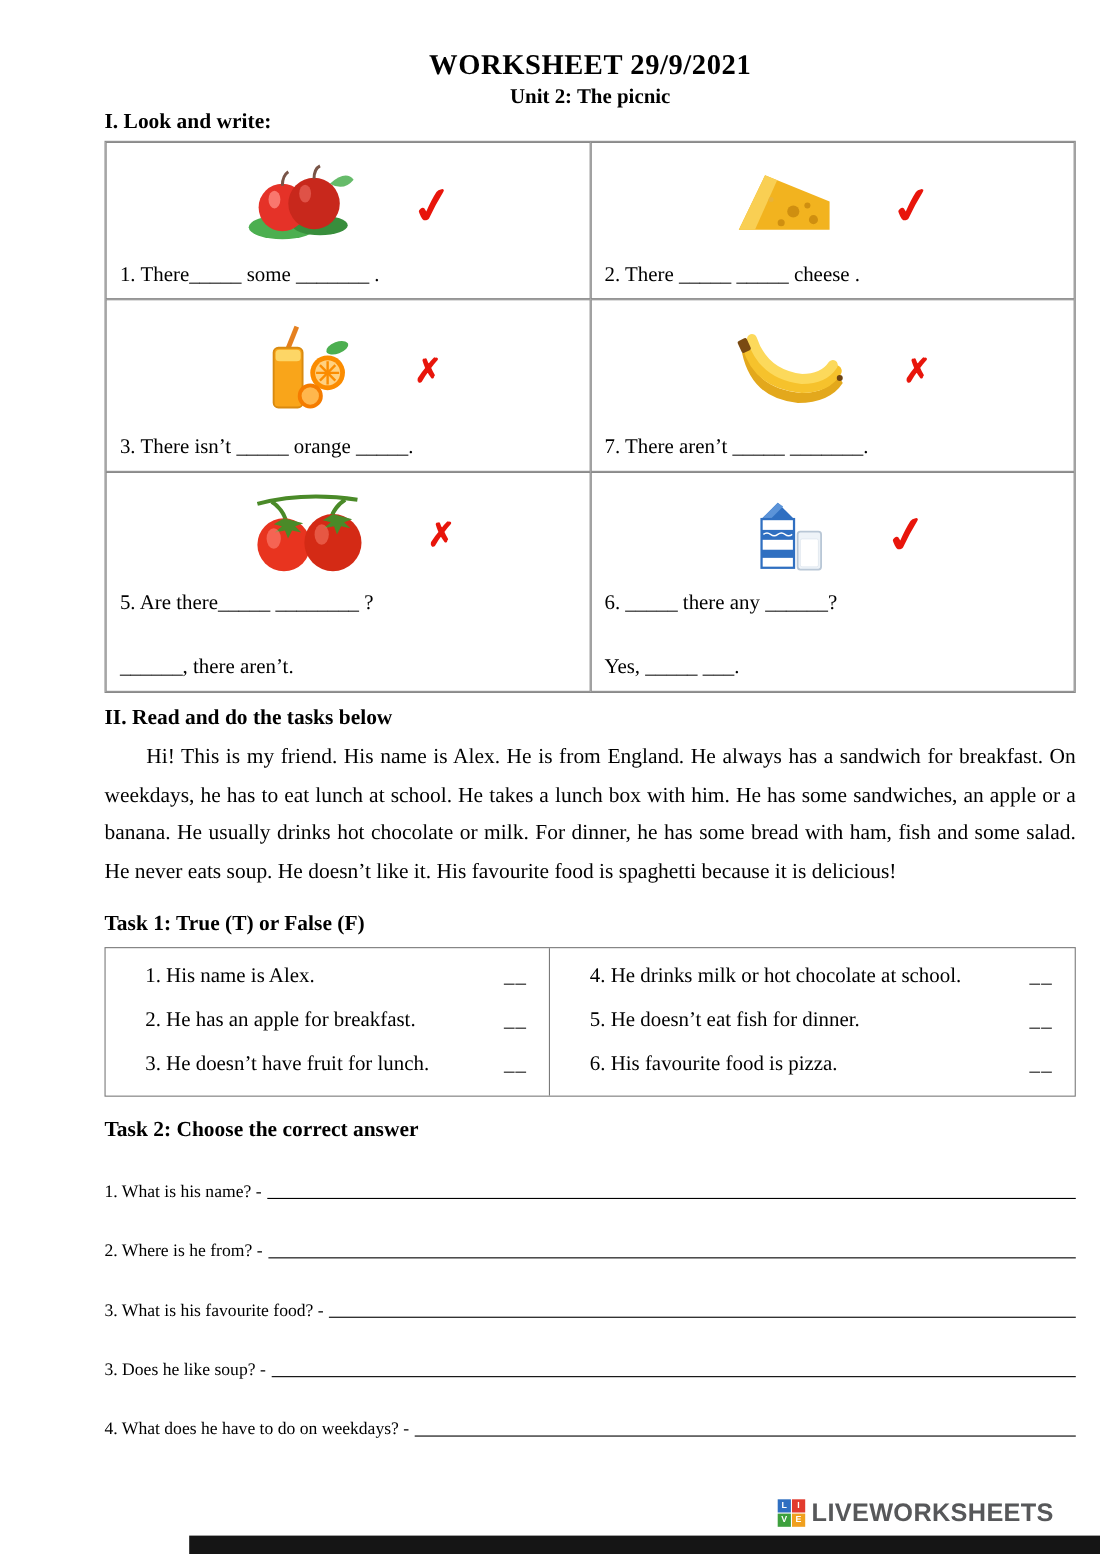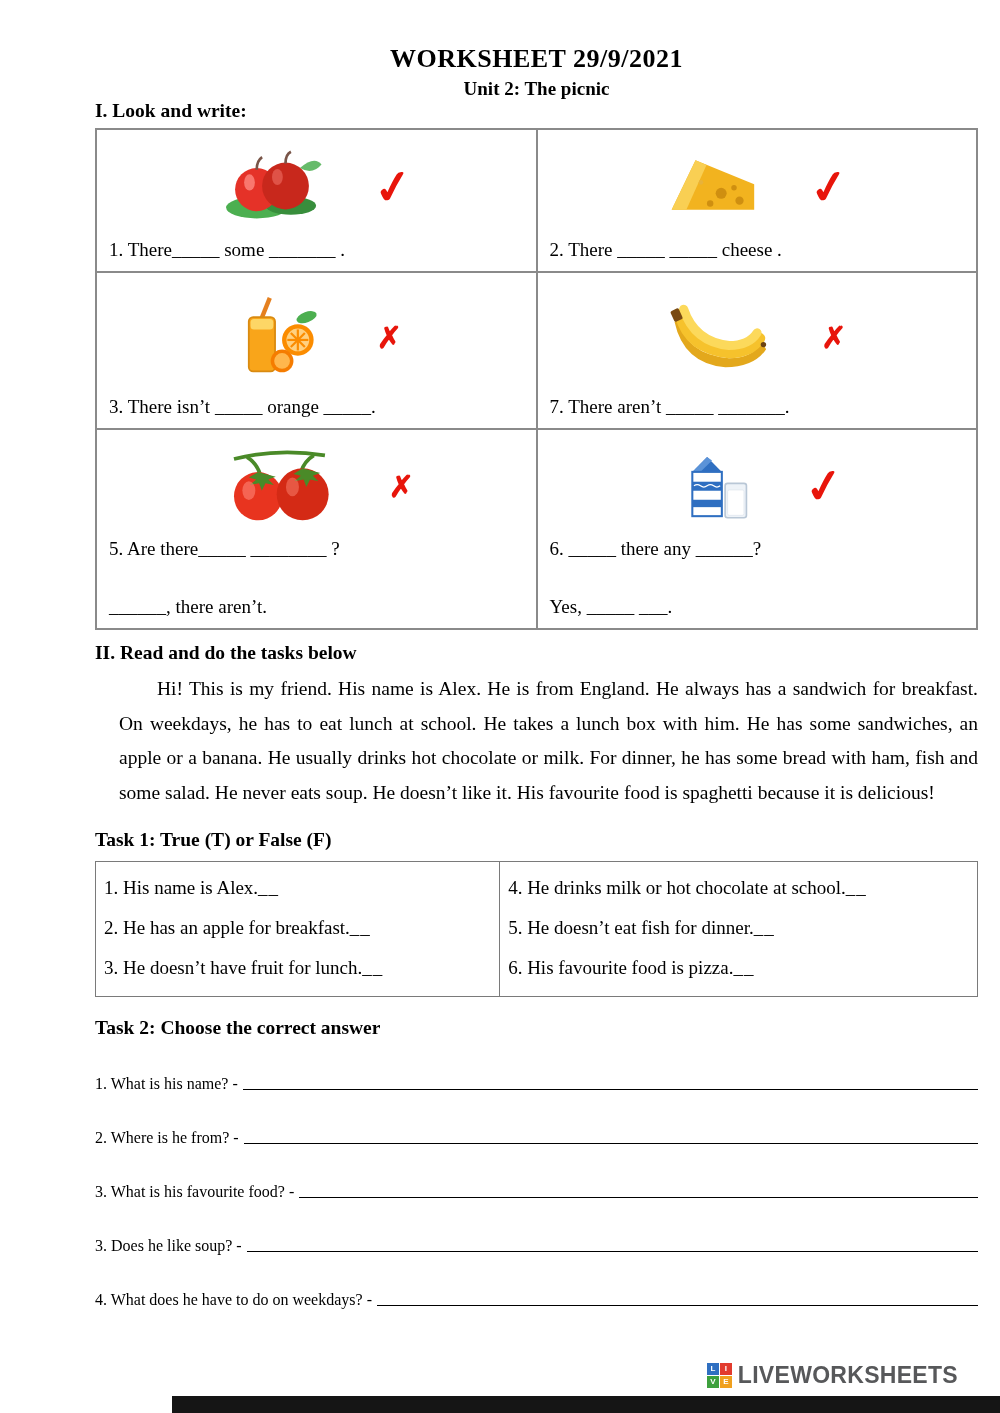--- a/index.html
+++ b/index.html
@@ -44,36 +44,35 @@
   .sentence { font-size:19px; margin-top:0; }
   .sentence + .sentence { margin-top:36px; }
 
   
   .reading-para {
     margin-top:8px;
     font-size:19.5px;
     line-height:1.78;
     text-align:justify;
     text-indent:38px;
-    margin-left:24px;
   }
 
   
   .t1-heading { margin-top:18px; }
   .t1-table {
     margin-top:10px;
     display:grid;
     grid-template-columns:1fr 1.18fr;
     border:1px solid #7a7a7a;
   }
   .t1-col { padding:6px 10px 8px 8px; }
   .t1-col.left { border-right:1px solid #7a7a7a; }
   .t1-row {
-    display:flex; justify-content:flex-start; align-items:baseline;
-    font-size:19px; height:40px; line-height:40px;
+    display:flex; justify-content:space-between; align-items:baseline;
+    font-size:19px; height:40px; line-height:40px;margin-left:28px;
   }
   .t1-blank { padding-right:10px; letter-spacing:1px; }
 
   
   .t2-heading { margin-top:20px; }
   .q-row { display:flex; align-items:flex-end; margin-top:36px; font-size:16px; }
   .q-label { white-space:nowrap; }
   .q-fill { flex:1; border-bottom:1.4px solid #000; margin-left:5px; margin-bottom:3px; height:1px; }
 
   

